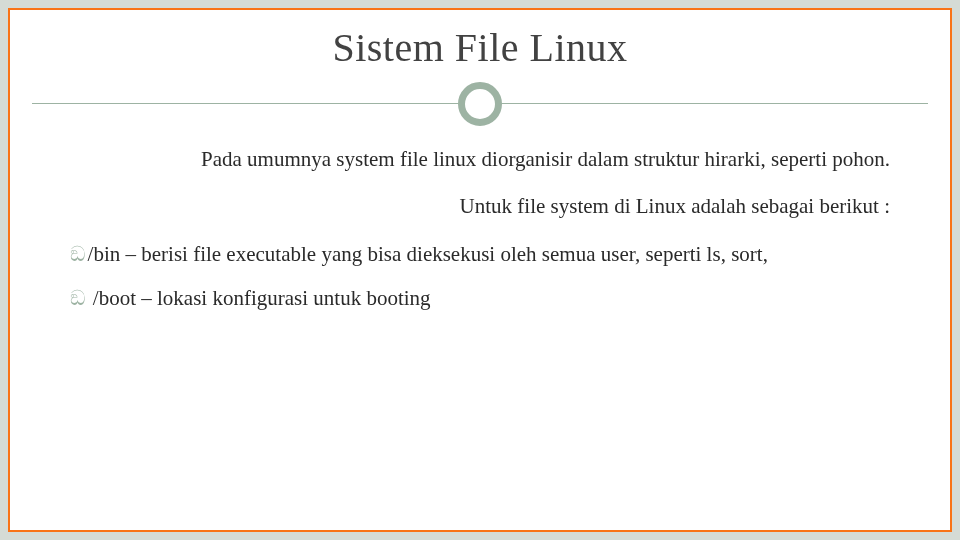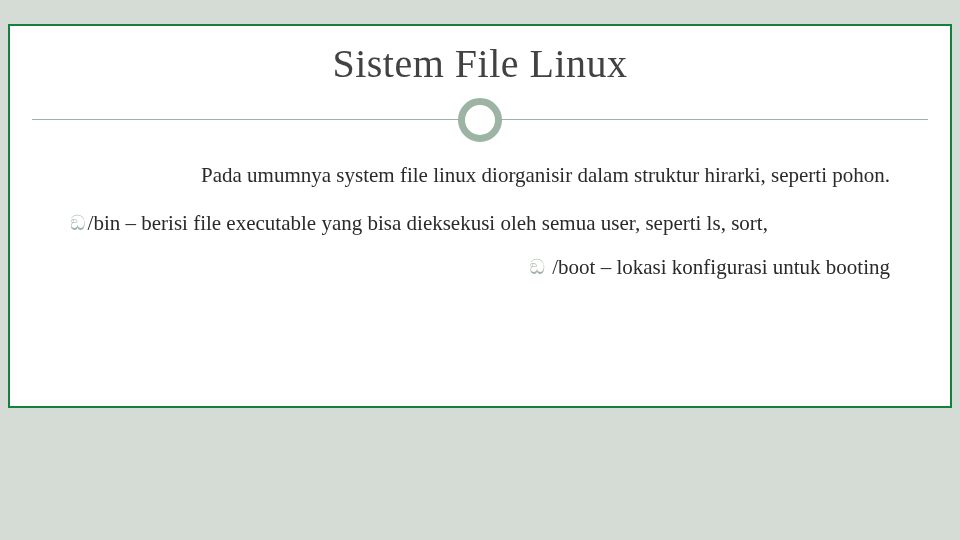--- a/index.html
+++ b/index.html
@@ -6,26 +6,26 @@
   body {
     width: 960px;
     height: 540px;
     background: #d5dbd5;
     position: relative;
     font-family: "Times New Roman", Times, serif;
     overflow: hidden;
   }
   .slide {
     position: absolute;
-    top: 24px;
+    top: 8px;
     left: 8px;
     width: 944px;
-    height: 384px;
+    height: 524px;
     background: #ffffff;
-    border: 2px solid #15803d;
+    border: 2px solid #f97316;
   }
   .title {
     text-align: center;
     font-size: 40px;
     font-weight: 400;
     color: #424242;
     margin-top: 14px;
     letter-spacing: 0.5px;
   }
   .divider-wrap {
@@ -64,36 +64,37 @@
     padding-left: 0;
   }
   .bullet .glyph {
     display: inline;
     font-family: Arial, sans-serif;
     color: #9db3a3;
     font-size: 21px;
     margin-right: 2px;
   }
   .bullet.indent1 { padding-left: 24px; margin-top: -2px; }
-  .bullet.spaced { margin-top: -2px; text-align: right; }
+  .bullet.spaced { margin-top: -2px; }
 </style>
 </head>
 <body>
 
 <div class="slide">
 
   <div class="title">Sistem File Linux</div>
 
   <div class="divider-wrap">
     <div class="divider-line"></div>
     <div class="divider-circle"></div>
   </div>
 
   <div class="content">
     <div class="p1">Pada umumnya system file linux diorganisir dalam struktur hirarki, seperti pohon.</div>
+    <div class="p3">Untuk file system di Linux adalah sebagai berikut :</div>
 
     <div class="bullet">
       <span class="glyph">ඞ</span><span>/bin – berisi file executable yang bisa dieksekusi oleh semua user, seperti ls, sort,</span>
     </div>
 
     <div class="bullet spaced">
       <span class="glyph">ඞ</span><span> /boot – lokasi konfigurasi untuk booting</span>
     </div>
 
   </div>

